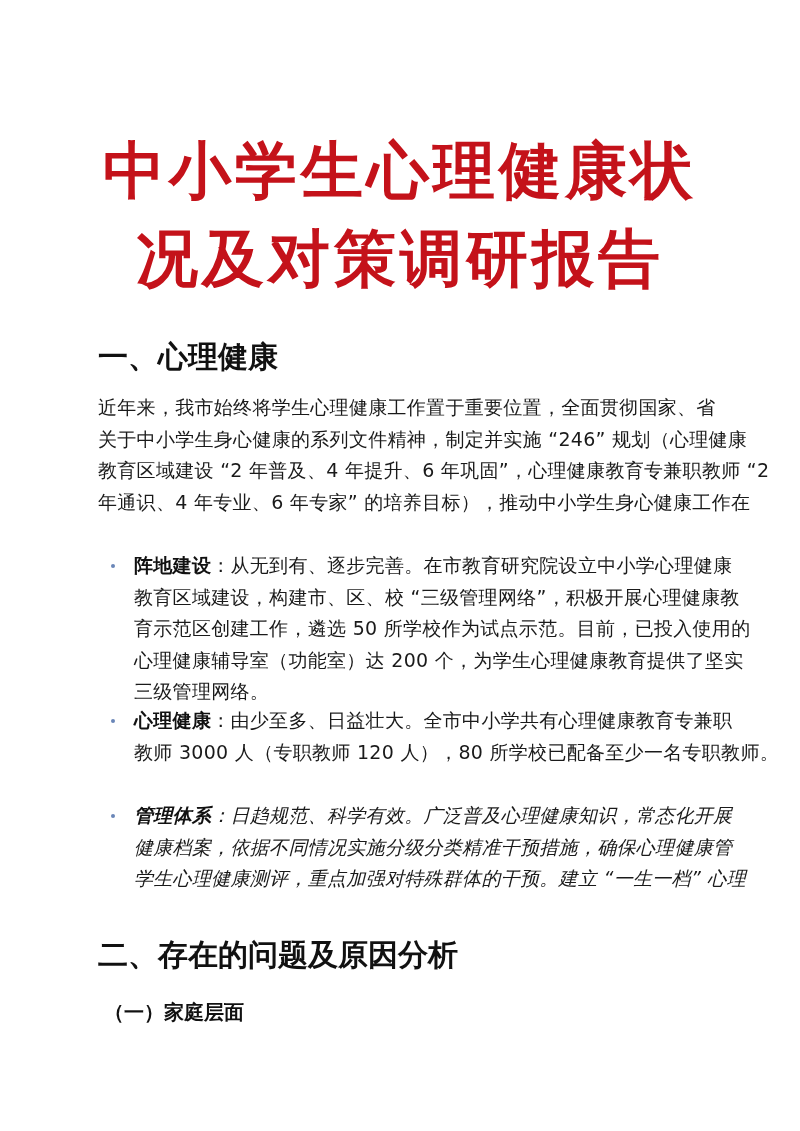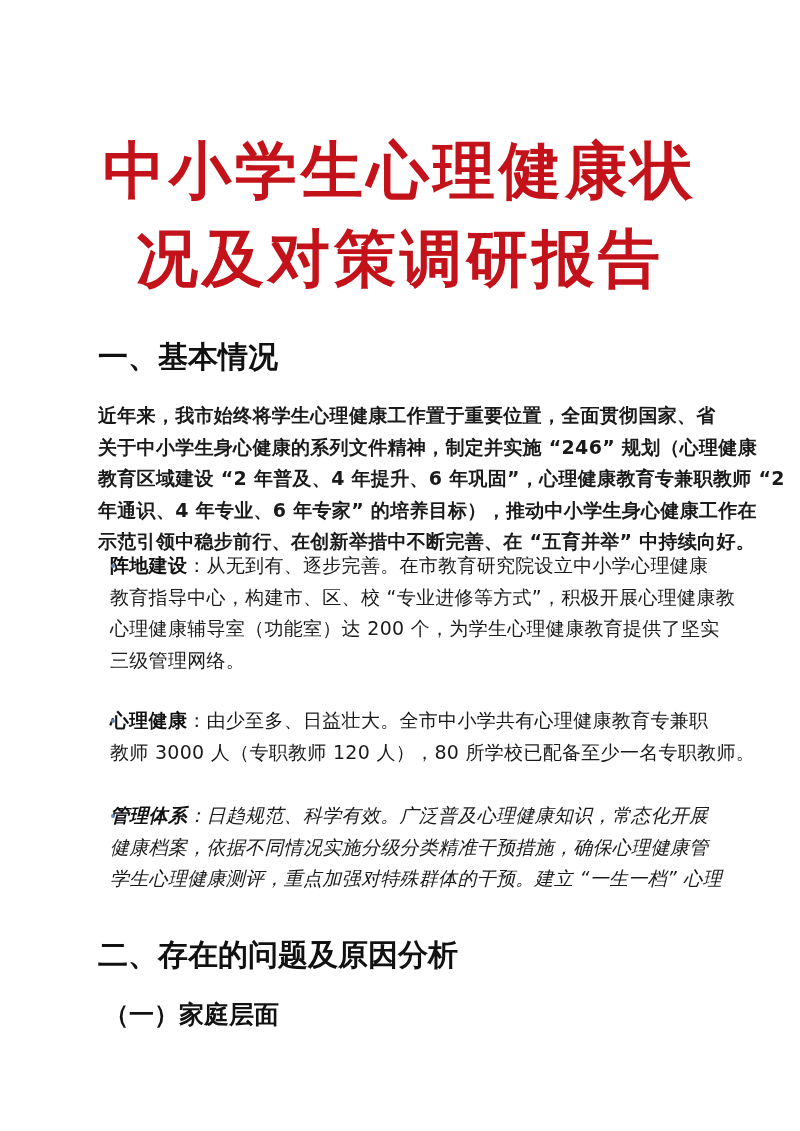--- a/index.html
+++ b/index.html
@@ -14,64 +14,64 @@
     color: #c4121a; font-weight: bold; font-size: 62px; letter-spacing: 4px;
     line-height: 1;
   }
   .title.l1 { top: 140px; }
   .title.l2 { top: 228px; }
   .h1 {
     position: absolute; left: 98px; font-size: 30px; font-weight: bold;
     color: #111; line-height: 1;
   }
   .h2 {
-    position: absolute; left: 104px; font-size: 25px; font-weight: bold;
+    position: absolute; left: 104px; font-size: 20px; font-weight: bold;
     color: #111; line-height: 1;
   }
   .para {
     position: absolute; left: 98px; width: 612px;
     font-size: 19px; line-height: 31.5px; color: #1a1a1a;
     letter-spacing: 0.3px;
   }
   .para .ln { display: block; white-space: nowrap; }
   .bullet {
     position: absolute; left: 98px; width: 612px;
     font-size: 19px; line-height: 31.5px; color: #1a1a1a; letter-spacing: 0.3px;
   }
   .bullet .dot {
     position: absolute; left: 13px; top: 14px; width: 4px; height: 4px;
     border-radius: 50%; background: #6a86b8;
   }
-  .bullet .body { margin-left: 12px; }
+  .bullet .body { margin-left: 36px; }
   .bullet .ln { display: block; white-space: nowrap; }
   .bullet b { font-weight: bold; color: #111; }
 </style>
 </head>
 <body>
 
 <div class="page">
 
   <div class="title l1">中小学生心理健康状</div>
   <div class="title l2">况及对策调研报告</div>
 
-  <div class="h1" style="top:342px;">一、基本情况</div>
+  <div class="h1" style="top:342px;">一、心理健康</div>
 
-  <div class="para" style="top:400px;font-weight:bold;">
+  <div class="para" style="top:392px;">
     <span class="ln">近年来，我市始终将学生心理健康工作置于重要位置，全面贯彻国家、省</span>
     <span class="ln">关于中小学生身心健康的系列文件精神，制定并实施 “246” 规划（心理健康</span>
     <span class="ln">教育区域建设 “2 年普及、4 年提升、6 年巩固”，心理健康教育专兼职教师 “2</span>
     <span class="ln">年通识、4 年专业、6 年专家” 的培养目标），推动中小学生身心健康工作在</span>
-    <span class="ln">示范引领中稳步前行、在创新举措中不断完善、在 “五育并举” 中持续向好。</span>
   </div>
 
   <div class="bullet" style="top:550px;">
     <span class="dot"></span>
     <div class="body">
       <span class="ln"><b>阵地建设</b><span>：从无到有、逐步完善。在市教育研究院设立中小学心理健康</span></span>
-      <span class="ln">教育指导中心，构建市、区、校 “专业进修等方式”，积极开展心理健康教</span>
+      <span class="ln">教育区域建设，构建市、区、校 “三级管理网络”，积极开展心理健康教</span>
+      <span class="ln">育示范区创建工作，遴选 50 所学校作为试点示范。目前，已投入使用的</span>
       <span class="ln">心理健康辅导室（功能室）达 200 个，为学生心理健康教育提供了坚实</span>
       <span class="ln">三级管理网络。</span>
     </div>
   </div>
 
   <div class="bullet" style="top:705px;">
     <span class="dot"></span>
     <div class="body">
       <span class="ln"><b>心理健康</b><span>：由少至多、日益壮大。全市中小学共有心理健康教育专兼职</span></span>
       <span class="ln">教师 3000 人（专职教师 120 人），80 所学校已配备至少一名专职教师。</span>

